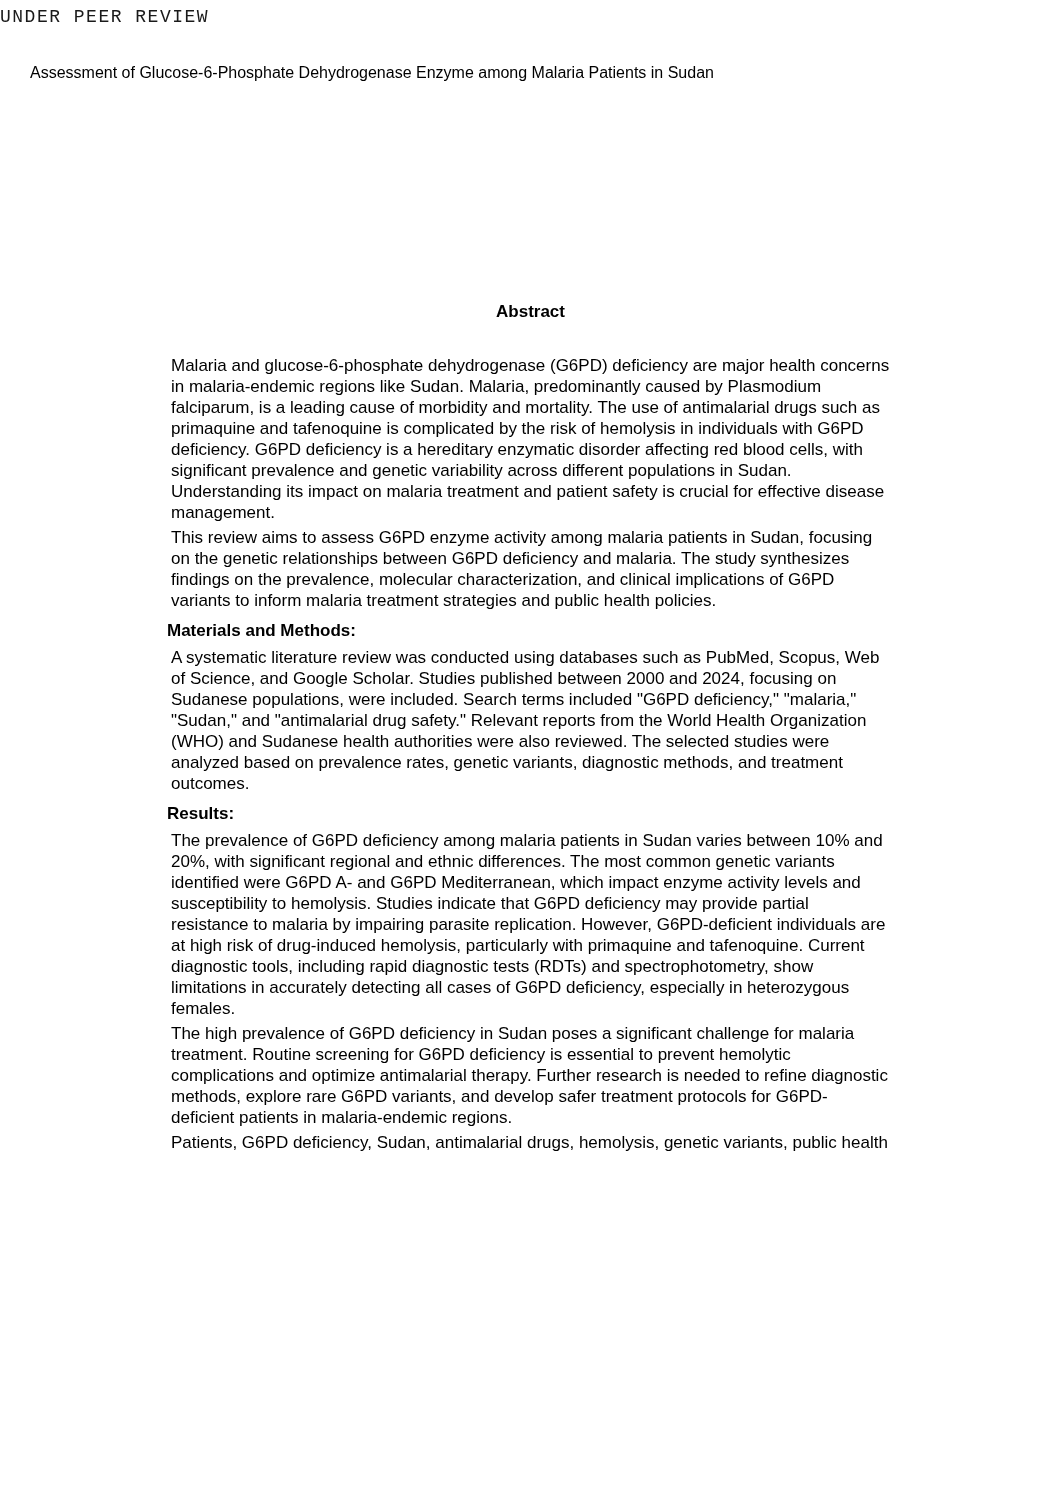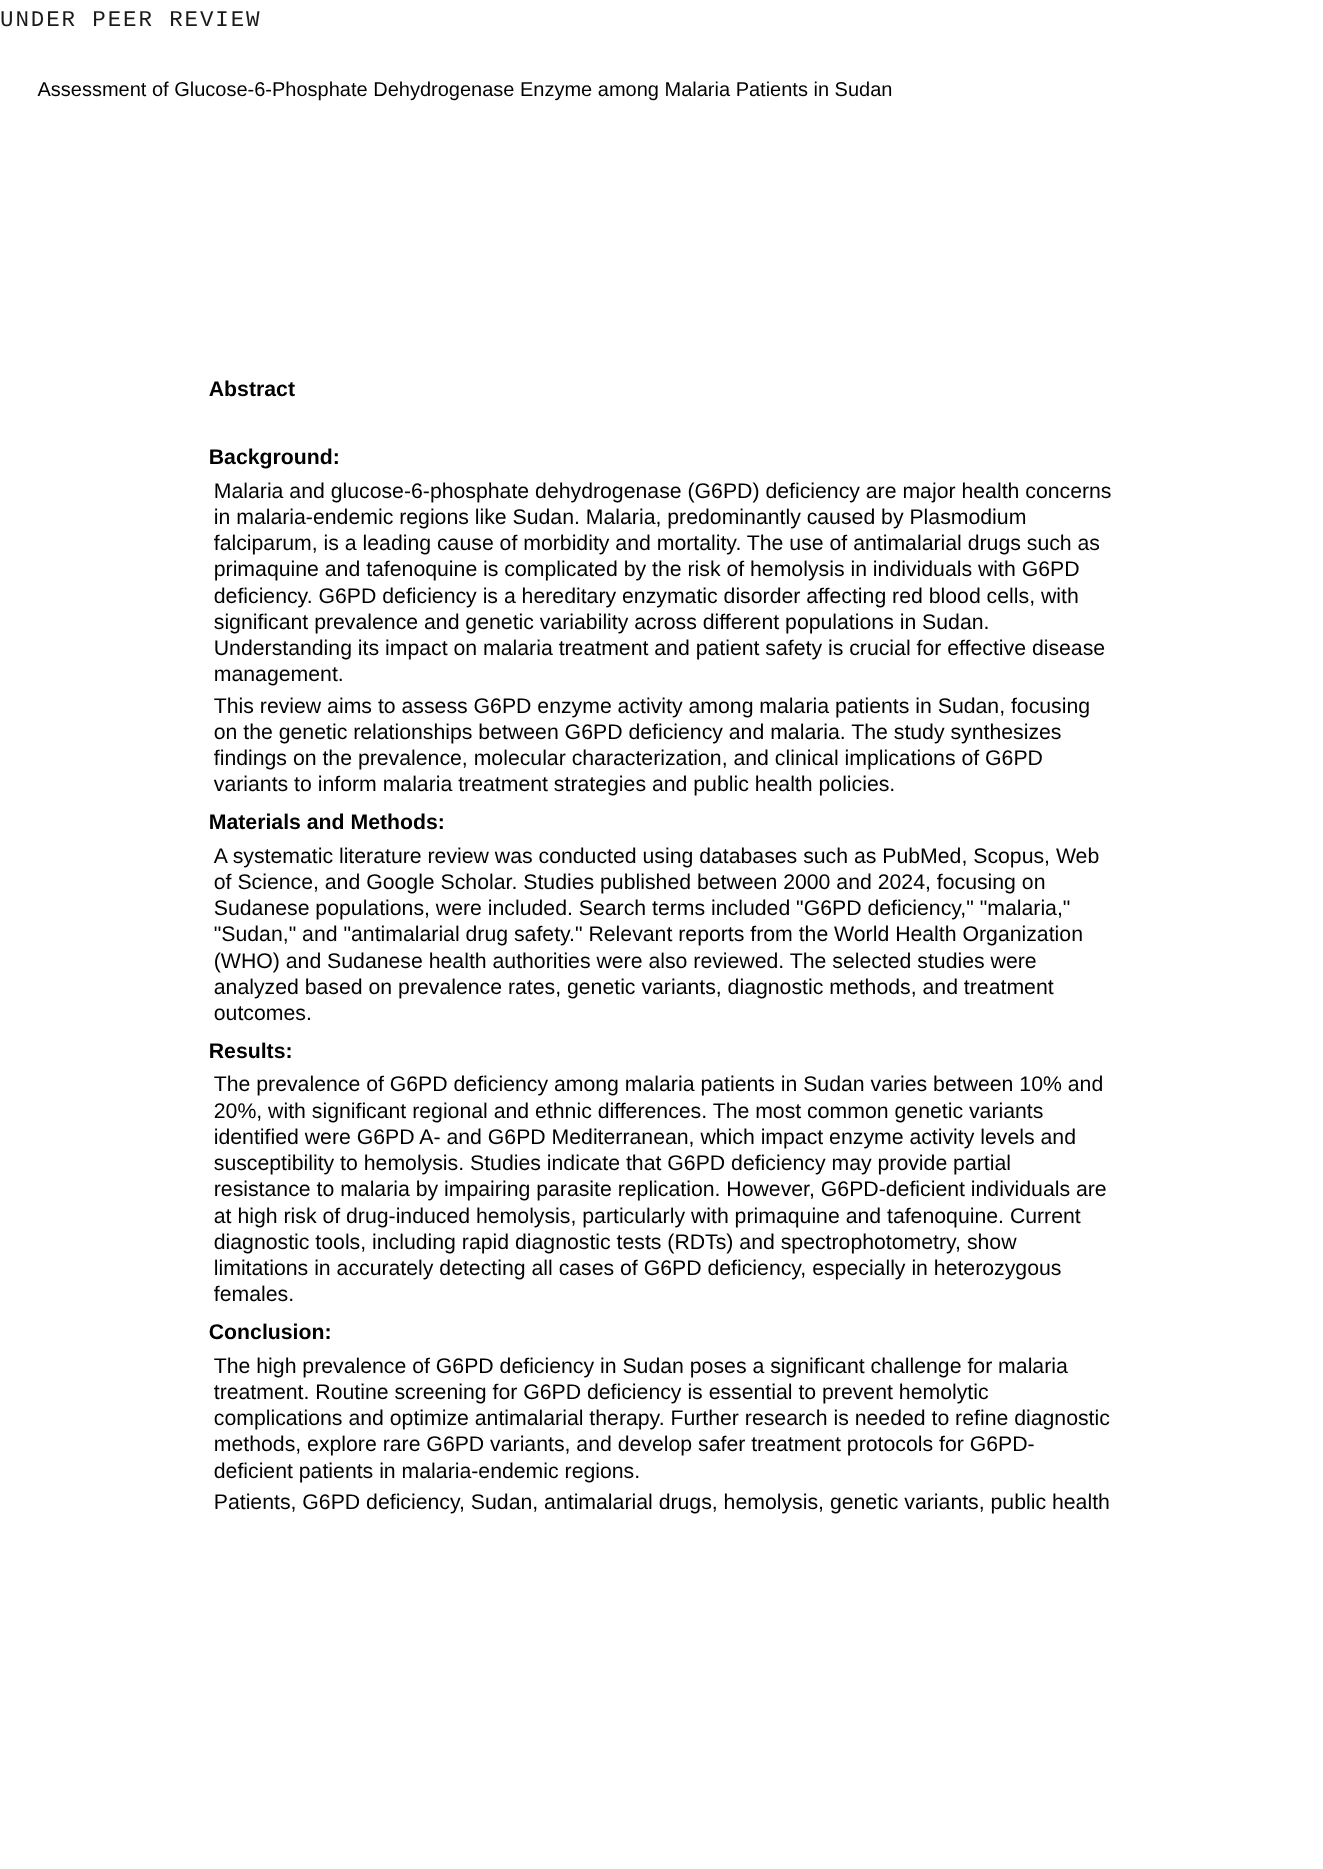--- a/index.html
+++ b/index.html
@@ -34,21 +34,21 @@
     color: #000000;
     white-space: nowrap;
   }
   .content {
     position: absolute;
     left: 167px;
     top: 302px;
     width: 727px;
   }
   .abstract-heading {
-    text-align: left;
+    text-align: center;
     font-weight: bold;
     font-size: 17px;
     margin: 0 0 33px 0;
   }
   .sec { margin: 0; }
   .sec h2 {
     font-size: 17px;
     font-weight: bold;
     margin: 9px 0 6px 0;
     line-height: 21px;
@@ -65,40 +65,38 @@
 
 <div class="watermark">UNDER PEER REVIEW</div>
 
 <div class="paper-title">Assessment of Glucose-6-Phosphate Dehydrogenase Enzyme among Malaria Patients in Sudan</div>
 
 <div class="content">
 
   <div class="abstract-heading">Abstract</div>
 
   <section class="sec">
-    <h2>Background:</h2>
     <p>Malaria and glucose-6-phosphate dehydrogenase (G6PD) deficiency are major health concerns in malaria-endemic regions like Sudan. Malaria, predominantly caused by Plasmodium falciparum, is a leading cause of morbidity and mortality. The use of antimalarial drugs such as primaquine and tafenoquine is complicated by the risk of hemolysis in individuals with G6PD deficiency. G6PD deficiency is a hereditary enzymatic disorder affecting red blood cells, with significant prevalence and genetic variability across different populations in Sudan. Understanding its impact on malaria treatment and patient safety is crucial for effective disease management.</p>
   </section>
 
   <section class="sec">
     <p>This review aims to assess G6PD enzyme activity among malaria patients in Sudan, focusing on the genetic relationships between G6PD deficiency and malaria. The study synthesizes findings on the prevalence, molecular characterization, and clinical implications of G6PD variants to inform malaria treatment strategies and public health policies.</p>
   </section>
 
   <section class="sec">
     <h2>Materials and Methods:</h2>
     <p>A systematic literature review was conducted using databases such as PubMed, Scopus, Web of Science, and Google Scholar. Studies published between 2000 and 2024, focusing on Sudanese populations, were included. Search terms included "G6PD deficiency," "malaria," "Sudan," and "antimalarial drug safety." Relevant reports from the World Health Organization (WHO) and Sudanese health authorities were also reviewed. The selected studies were analyzed based on prevalence rates, genetic variants, diagnostic methods, and treatment outcomes.</p>
   </section>
 
   <section class="sec">
     <h2>Results:</h2>
     <p>The prevalence of G6PD deficiency among malaria patients in Sudan varies between 10% and 20%, with significant regional and ethnic differences. The most common genetic variants identified were G6PD A- and G6PD Mediterranean, which impact enzyme activity levels and susceptibility to hemolysis. Studies indicate that G6PD deficiency may provide partial resistance to malaria by impairing parasite replication. However, G6PD-deficient individuals are at high risk of drug-induced hemolysis, particularly with primaquine and tafenoquine. Current diagnostic tools, including rapid diagnostic tests (RDTs) and spectrophotometry, show limitations in accurately detecting all cases of G6PD deficiency, especially in heterozygous females.</p>
   </section>
 
   <section class="sec">
-    <h2>Conclusion:</h2>
     <p>The high prevalence of G6PD deficiency in Sudan poses a significant challenge for malaria treatment. Routine screening for G6PD deficiency is essential to prevent hemolytic complications and optimize antimalarial therapy. Further research is needed to refine diagnostic methods, explore rare G6PD variants, and develop safer treatment protocols for G6PD-deficient patients in malaria-endemic regions.</p>
   </section>
 
   <section class="sec">
     <p>Patients, G6PD deficiency, Sudan, antimalarial drugs, hemolysis, genetic variants, public health</p>
   </section>
 
 </div>
 
 </body></html>

